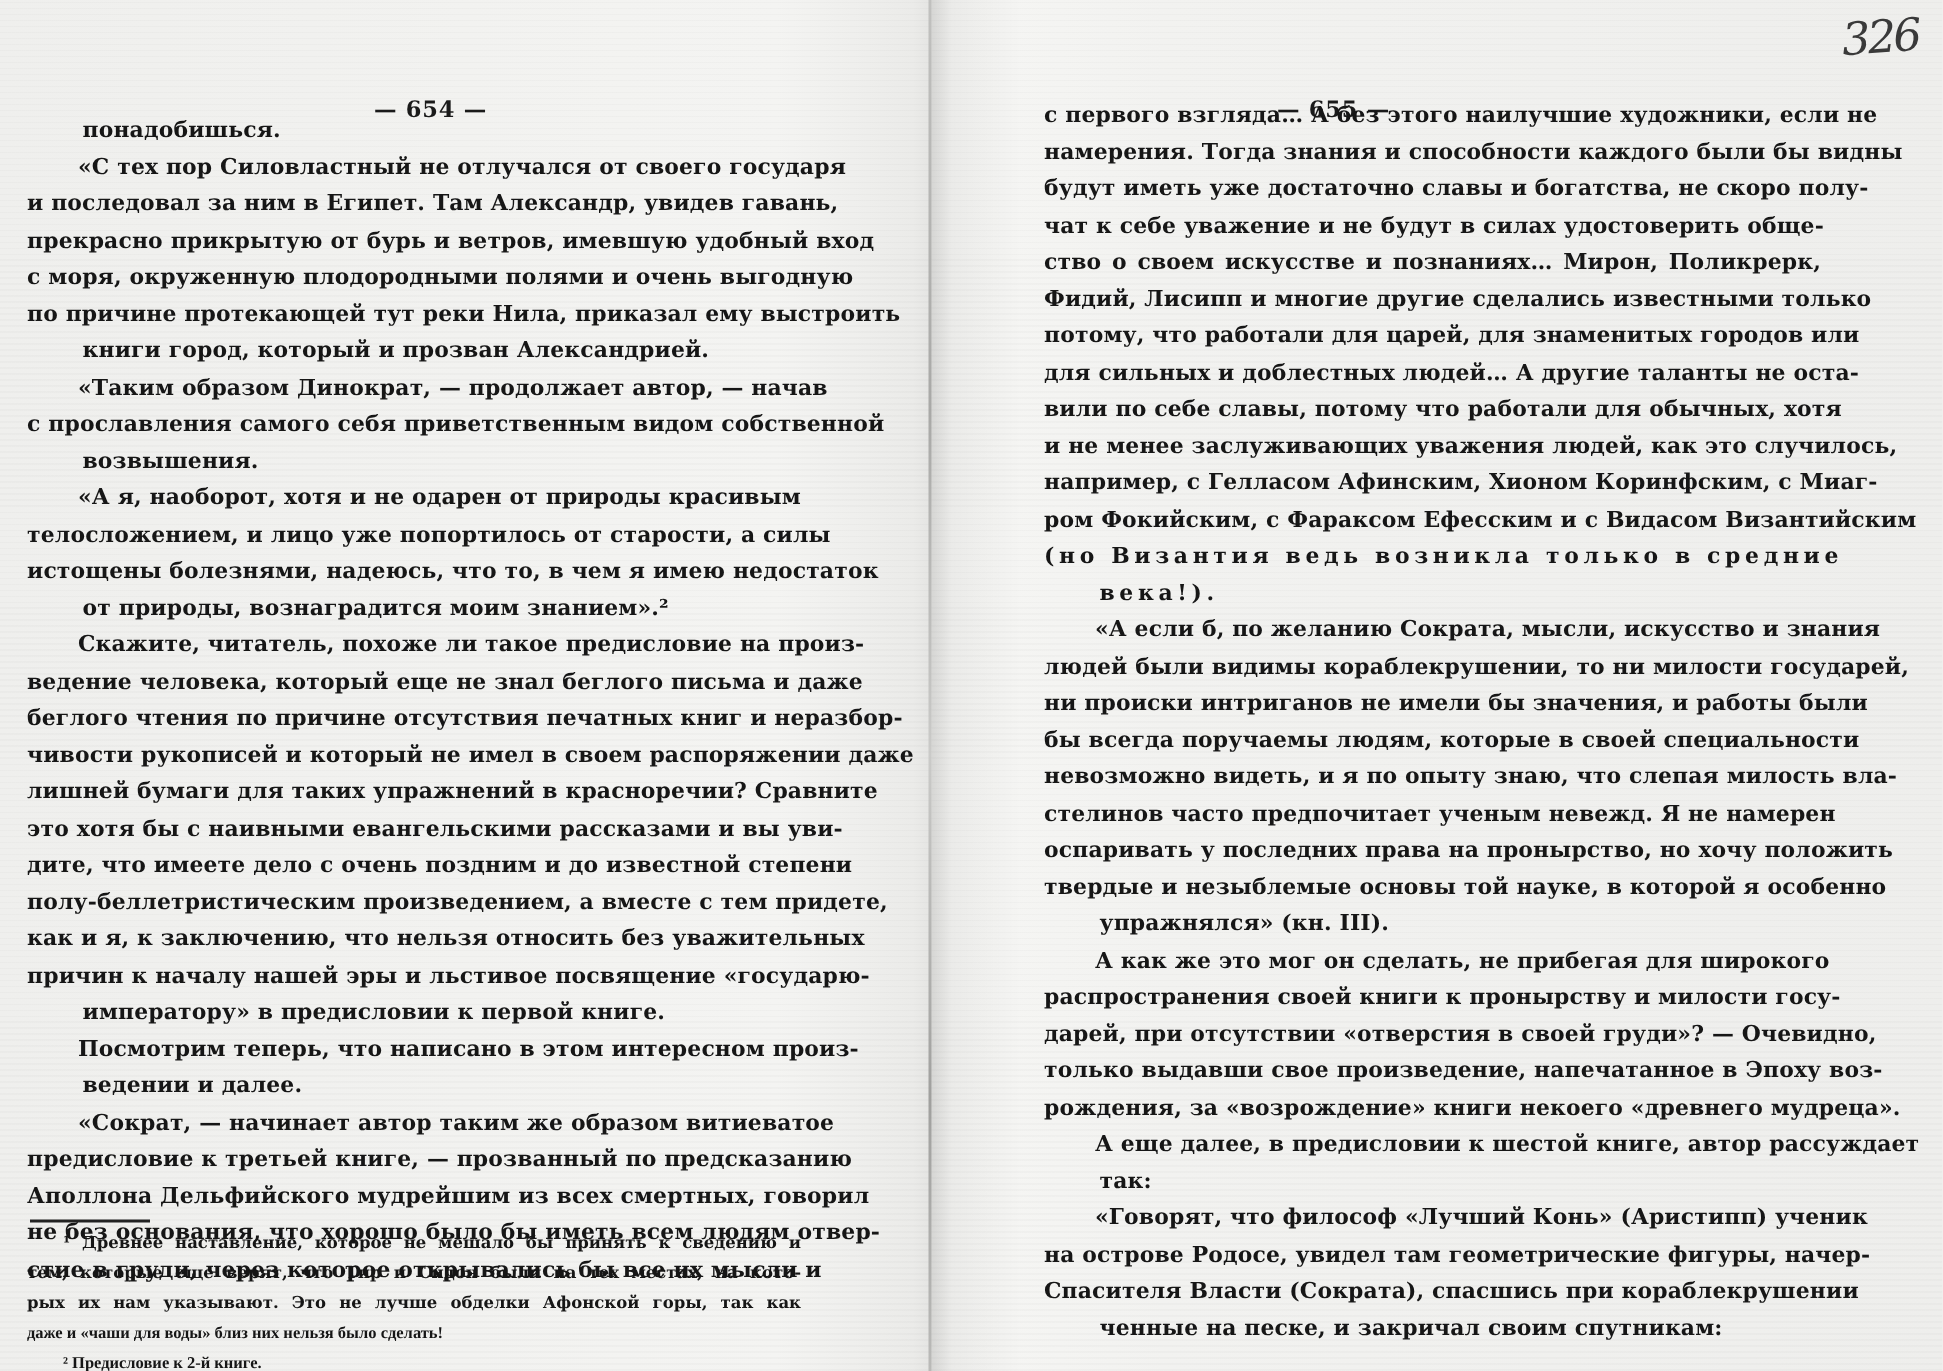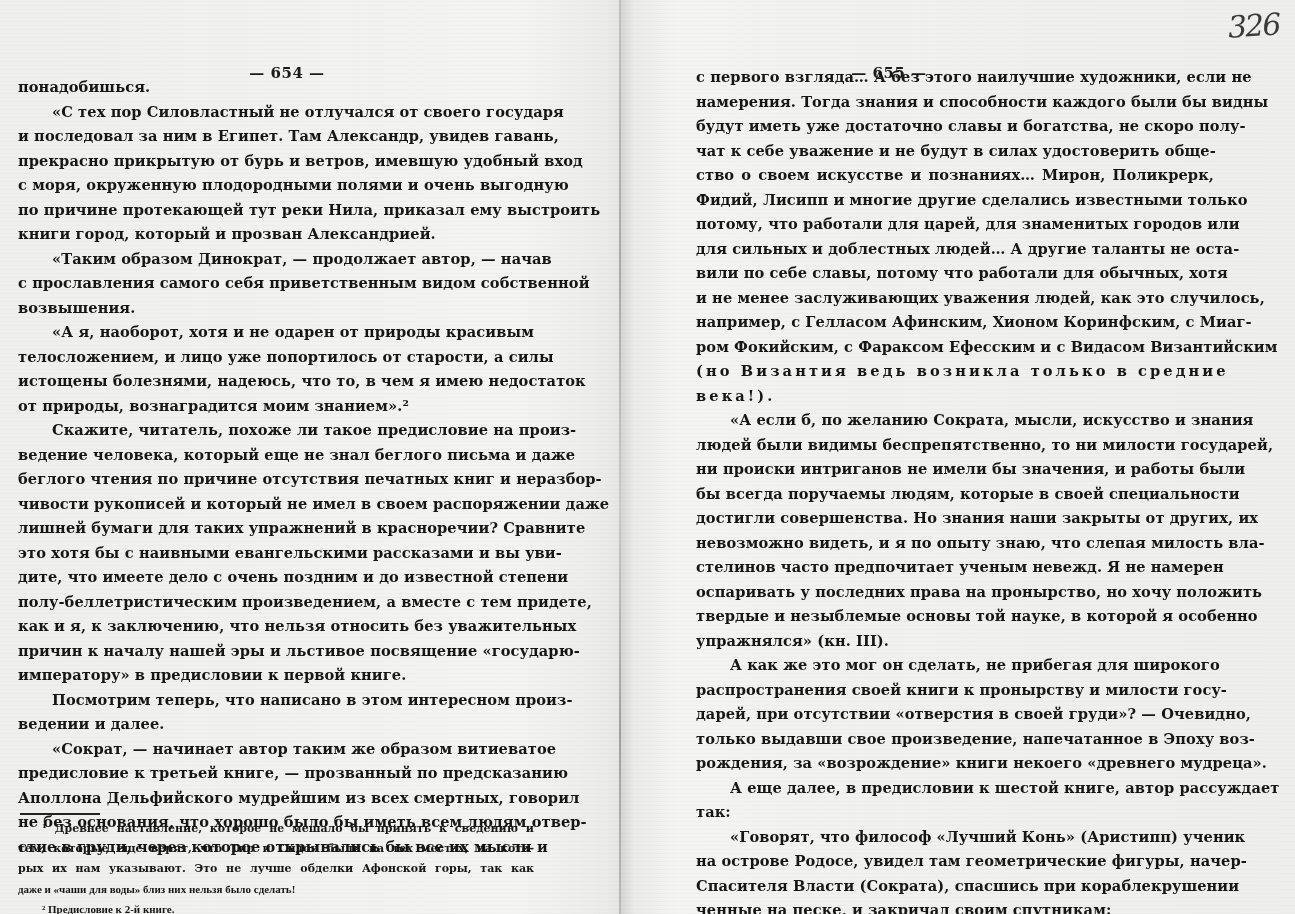--- a/index.html
+++ b/index.html
@@ -38,21 +38,21 @@
   .page.right .pagenum { left: -66px; }
   .body-text { position: absolute; top: 75px; left: 0; width: 100%; }
   .page.right .body-text { top: 65px; }
   .line {
     height: 24.5px; line-height: 24.5px;
     font-size: 14.6px; font-weight: bold;
     white-space: nowrap; text-align: justify; text-align-last: justify;
     letter-spacing: 0.1px;
   }
   .line.indent { padding-left: 34px; }
-  .line.last { text-align-last: left; }
+  .line.last { text-align-last: left; margin-left: 37px; }
   .line.spaced { letter-spacing: 3.1px; }
   .fn-rule {
     position: absolute; left: 2px; top: 813px; width: 80px; height: 1.5px; background: #222;
   }
   .footnotes { position: absolute; top: 819px; left: 0; width: 100%; }
   .fnline {
     height: 20px; line-height: 20px; font-size: 11px; font-weight: bold;
     white-space: nowrap; text-align: justify; text-align-last: justify;
   }
   .fnline.indent { padding-left: 24px; }
@@ -128,24 +128,23 @@
         <div class="line">Фидий, Лисипп и многие другие сделались известными только</div>
         <div class="line">потому, что работали для царей, для знаменитых городов или</div>
         <div class="line">для сильных и доблестных людей… А другие таланты не оста-</div>
         <div class="line">вили по себе славы, потому что работали для обычных, хотя</div>
         <div class="line">и не менее заслуживающих уважения людей, как это случилось,</div>
         <div class="line">например, с Гелласом Афинским, Хионом Коринфским, с Миаг-</div>
         <div class="line">ром Фокийским, с Фараксом Ефесским и с Видасом Византийским</div>
         <div class="line spaced">(но Византия ведь возникла только в средние</div>
         <div class="line last spaced">века!).</div>
         <div class="line indent">«А если б, по желанию Сократа, мысли, искусство и знания</div>
-        <div class="line">людей были видимы беспрепятственно, то ни милости государей,</div>
+        <div class="line">людей были видимы кораблекрушении, то ни милости государей,</div>
         <div class="line">ни происки интриганов не имели бы значения, и работы были</div>
         <div class="line">бы всегда поручаемы людям, которые в своей специальности</div>
-        <div class="line">достигли совершенства. Но знания наши закрыты от других, их</div>
         <div class="line">невозможно видеть, и я по опыту знаю, что слепая милость вла-</div>
         <div class="line">стелинов часто предпочитает ученым невежд. Я не намерен</div>
         <div class="line">оспаривать у последних права на пронырство, но хочу положить</div>
         <div class="line">твердые и незыблемые основы той науке, в которой я особенно</div>
         <div class="line last">упражнялся» (кн. III).</div>
         <div class="line indent">А как же это мог он сделать, не прибегая для широкого</div>
         <div class="line">распространения своей книги к пронырству и милости госу-</div>
         <div class="line">дарей, при отсутствии «отверстия в своей груди»? — Очевидно,</div>
         <div class="line">только выдавши свое произведение, напечатанное в Эпоху воз-</div>
         <div class="line">рождения, за «возрождение» книги некоего «древнего мудреца».</div>

